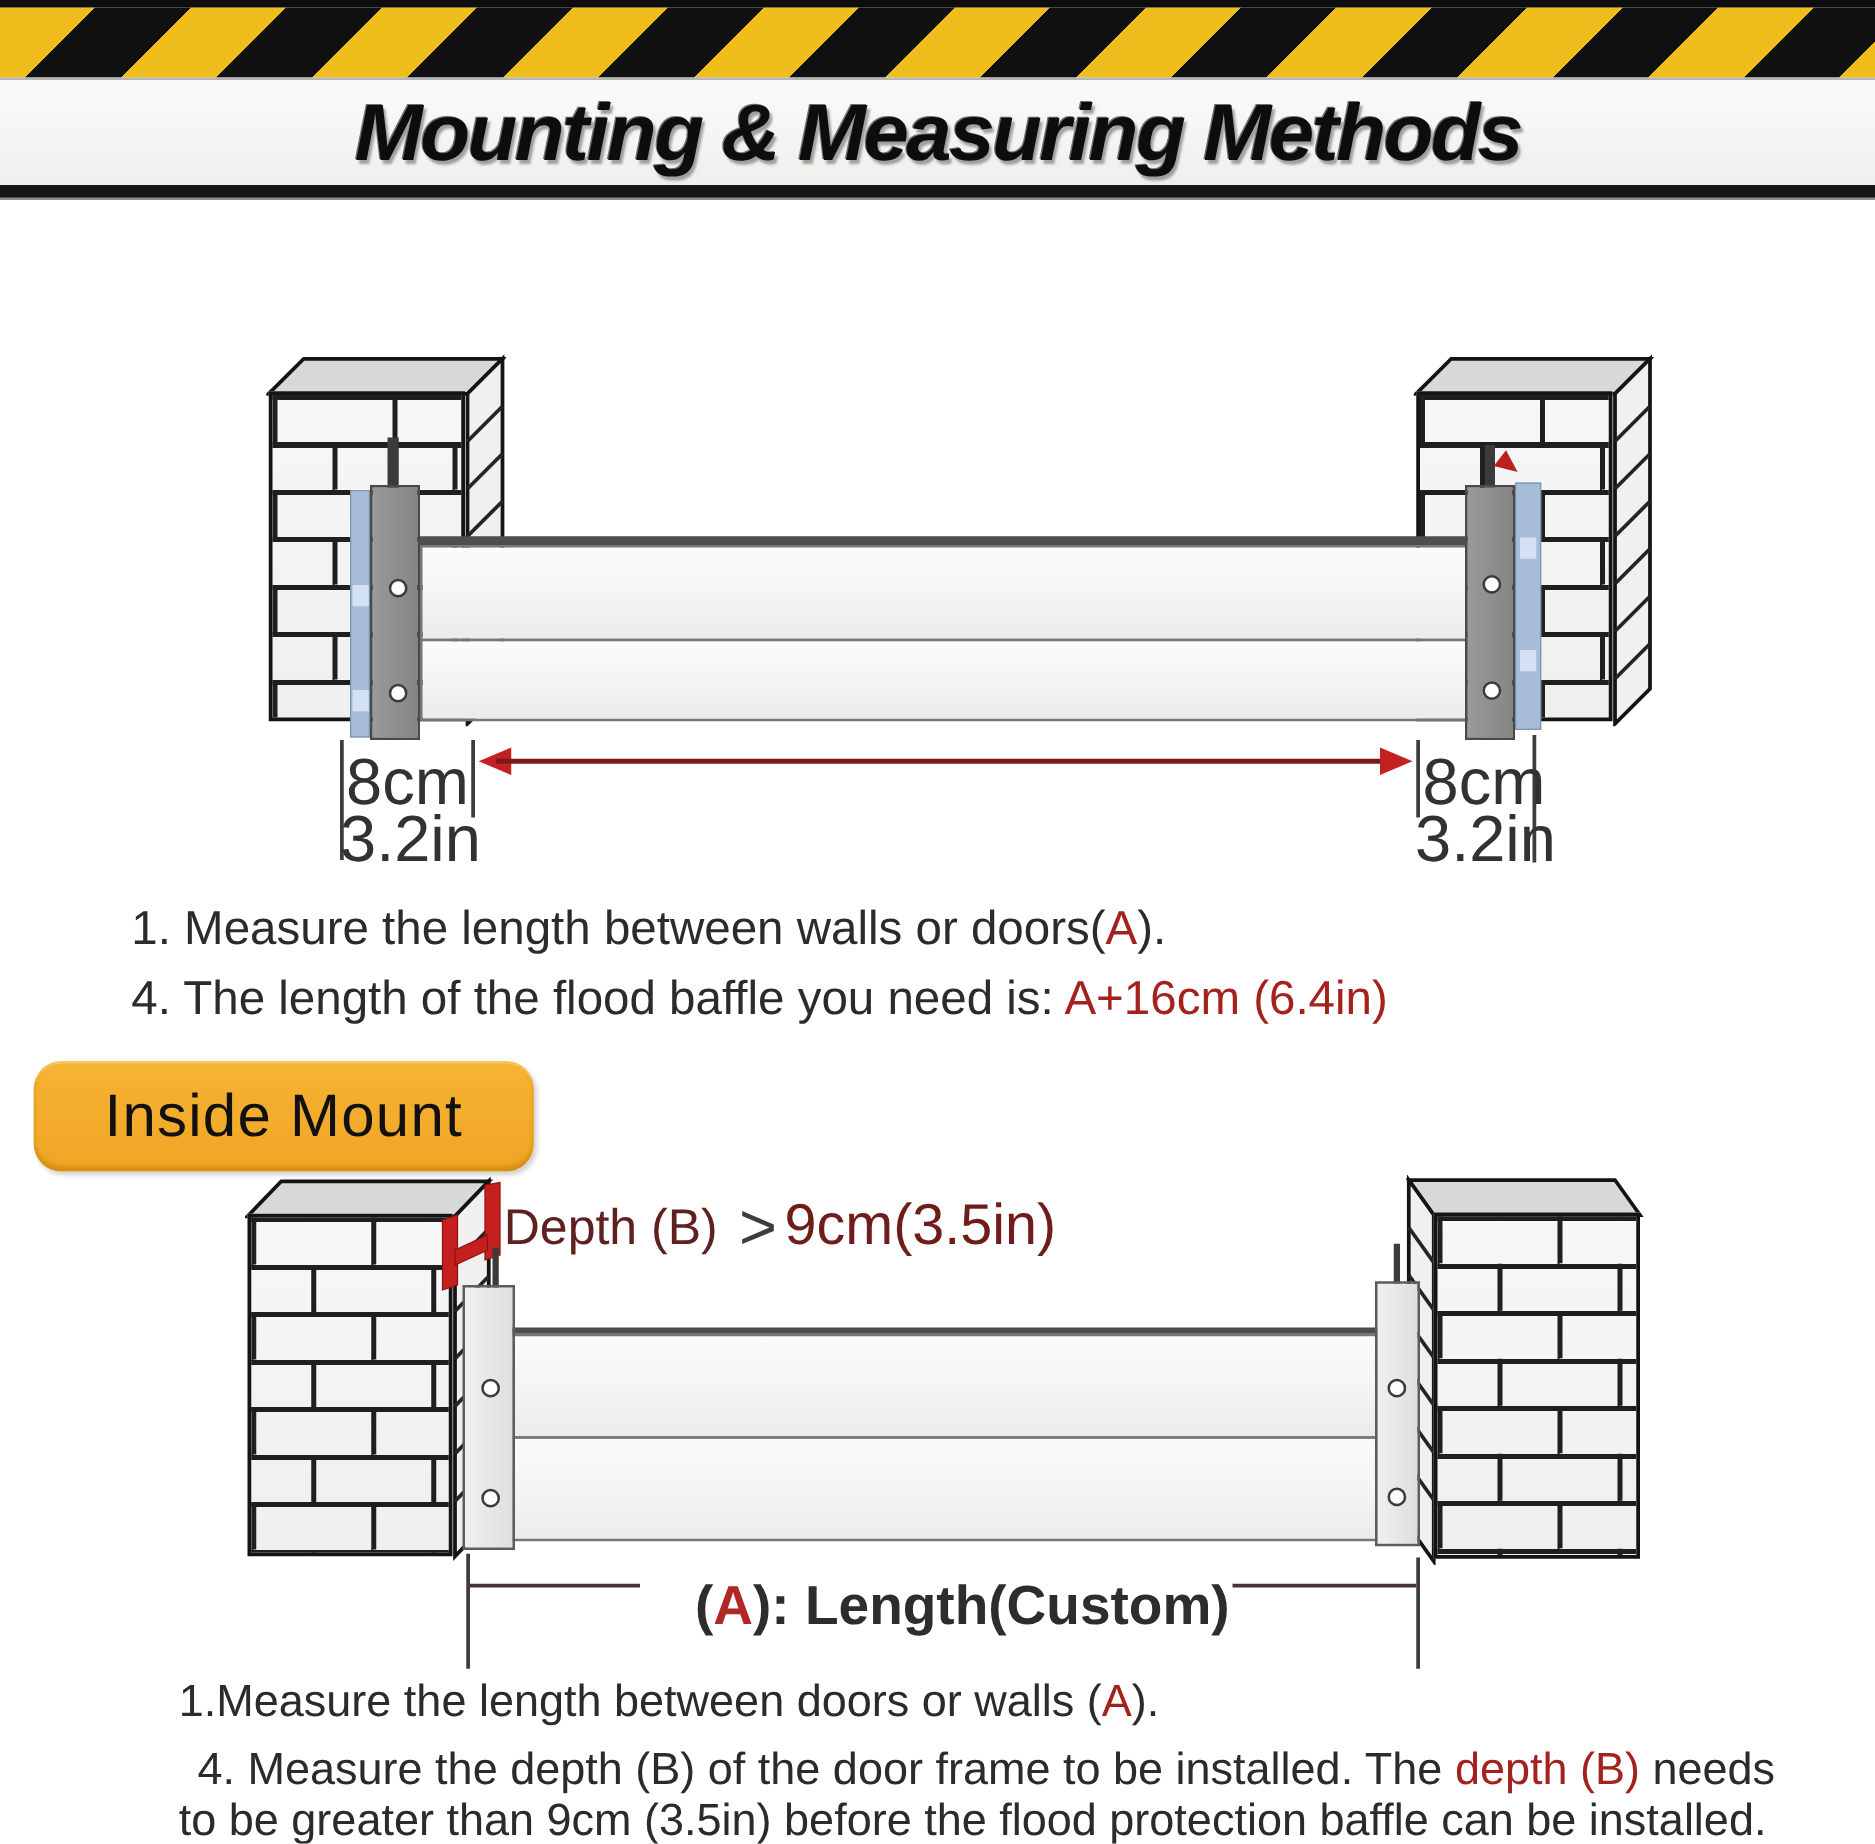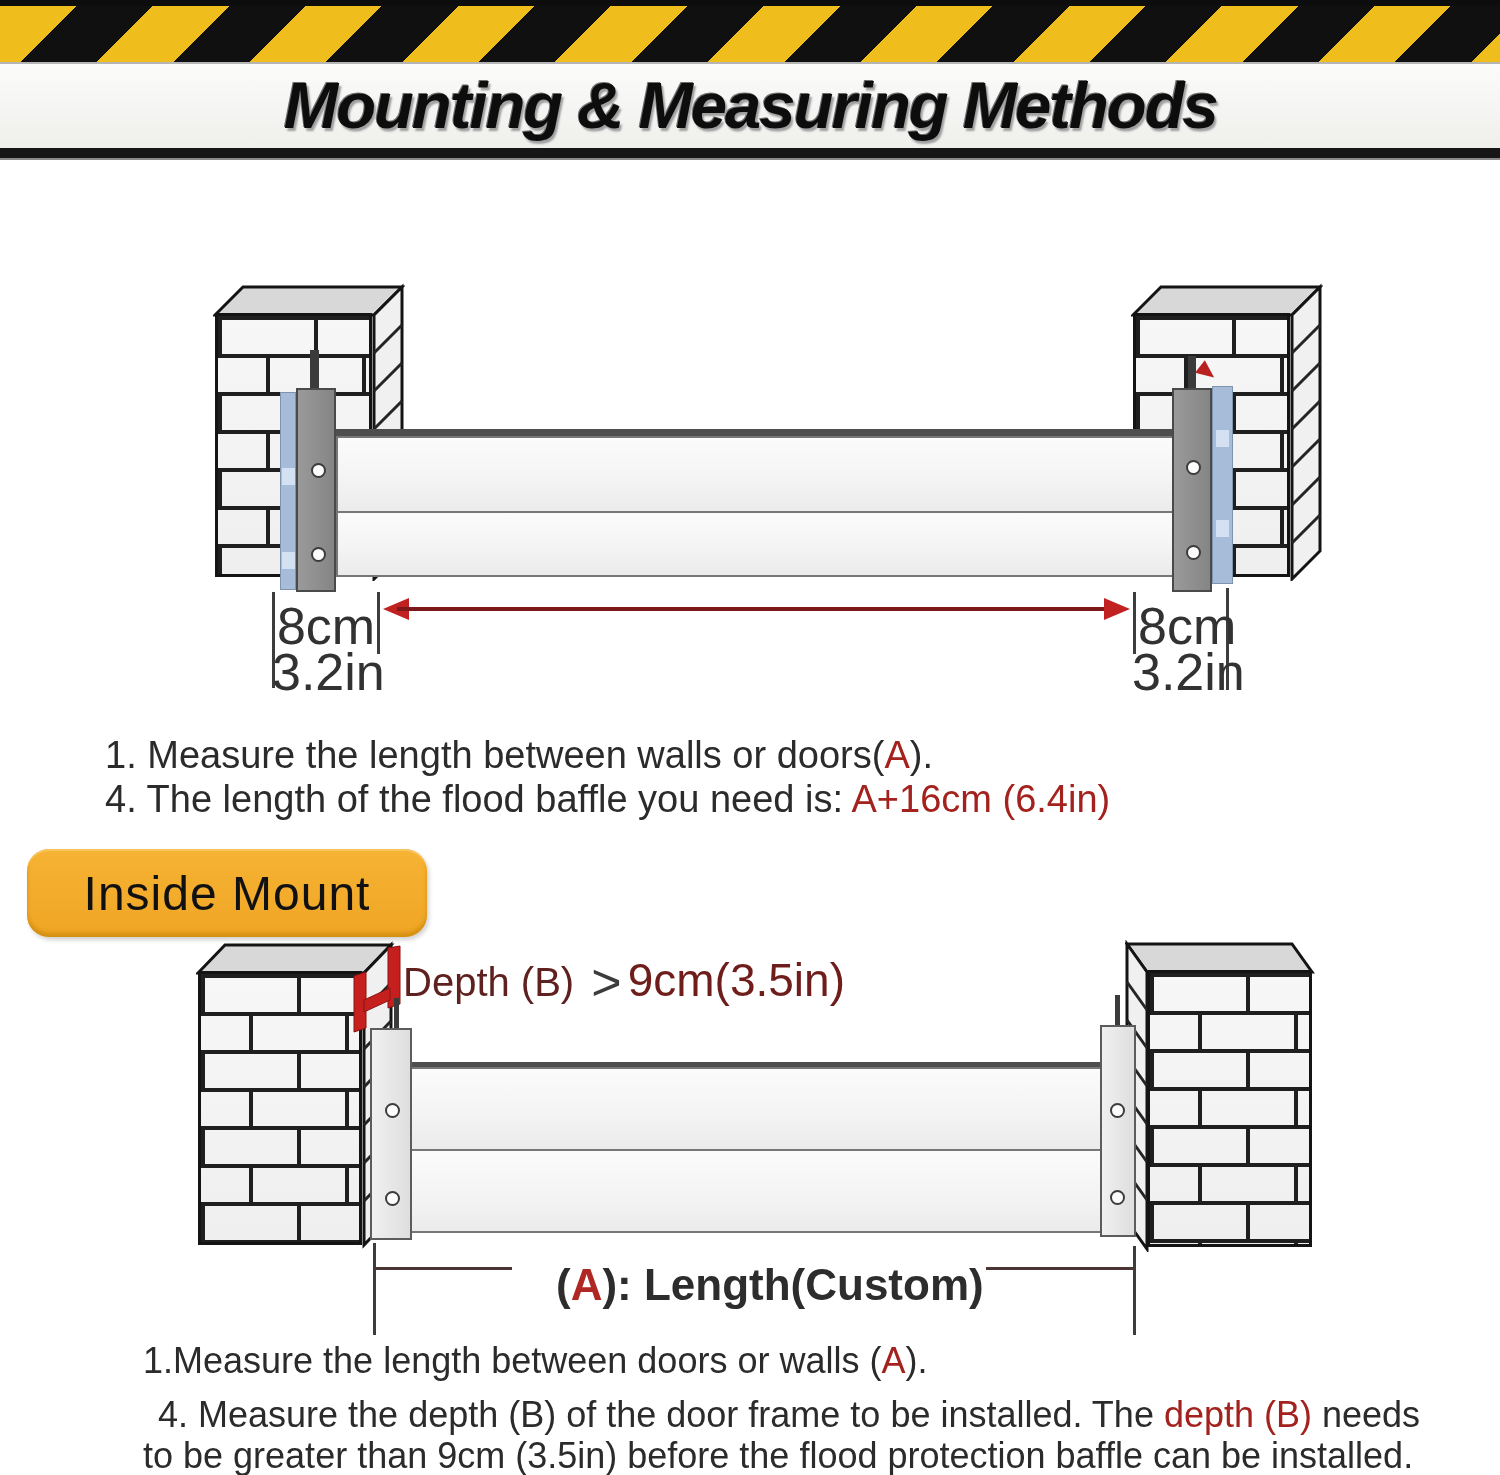--- a/index.html
+++ b/index.html
@@ -189,21 +189,21 @@
   <div class="meas" style="left:1138px;top:596px;width:88px;">8cm</div>
   <div class="meas" style="left:1132px;top:642px;width:98px;">3.2in</div>
 
   <div class="arrow-wrap">
     <div class="arrow-head left"></div>
     <div class="arrow-line"></div>
     <div class="arrow-head right"></div>
   </div>
 
 
-  <div class="step" style="left:105px;top:722px;margin-top:12px;">
+  <div class="step" style="left:105px;top:722px;">
     <span>1. Measure the length between walls or doors(</span><span class="red">A</span><span>).</span>
   </div>
   <div class="step" style="left:105px;top:778px;">
     <span>4. The length of the flood baffle you need is: </span><span class="red">A+16cm (6.4in)</span><span></span>
   </div>
 
   <div class="badge badge-inside">Inside Mount</div>
 
   <svg class="pillar-svg" style="left:196px;top:941px;" width="200" height="310" viewBox="0 0 200 310">
     <polygon points="2,32 168,32 195,4 29,4" fill="#d8d8d8" stroke="#141414" stroke-width="3"></polygon>

